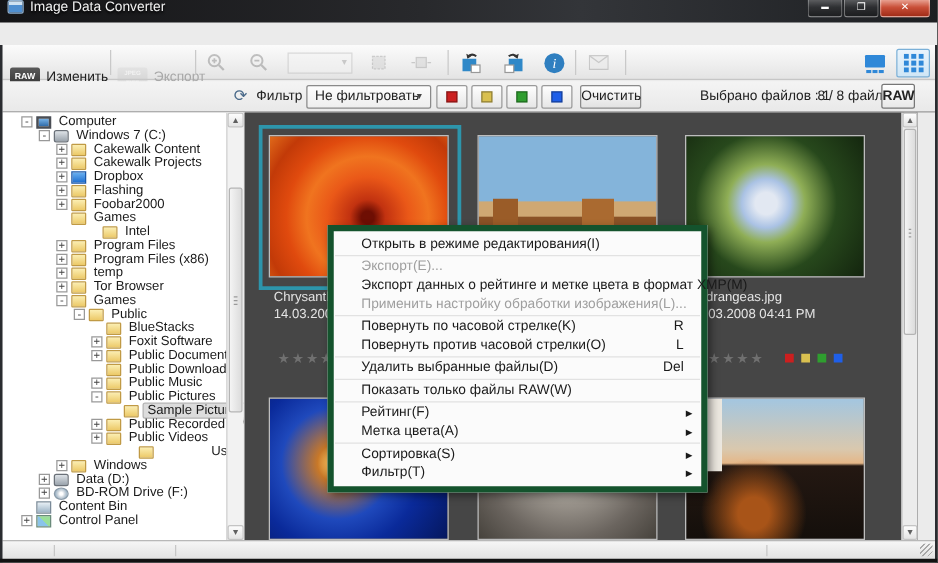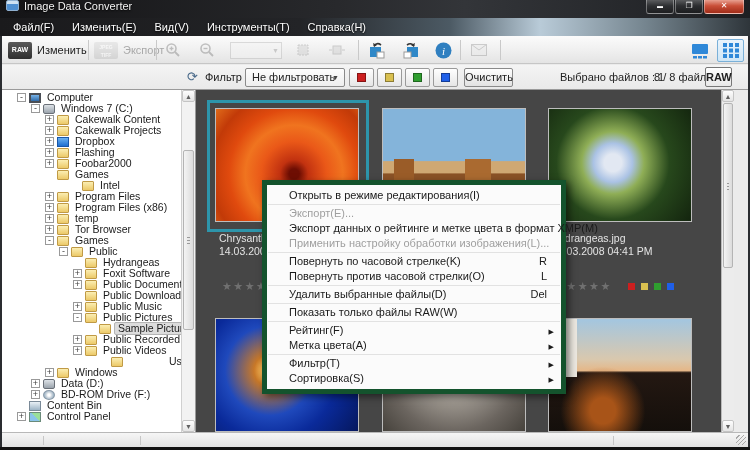--- a/index.html
+++ b/index.html
@@ -23,21 +23,21 @@
   
   .menubar { position:absolute; left:0; top:18px; right:0; height:18px;
     background:linear-gradient(90deg,#1a1a1c 0%,#232427 40%,#4c5a64 60%,#b9cbd8 72%,#75858f 86%,#2e353a 100%);
     display:flex; align-items:center; padding-left:4px; }
   .mb-item { color:#fff; font-size:11px; padding:2px 9px; text-shadow:0 1px 2px #000; cursor:default; }
 
   
   .toolbar { position:absolute; left:2px; top:36px; width:746px; height:28px;
     background:linear-gradient(#fbfbfb,#efefef 55%,#e4e4e4); border-bottom:1px solid #c6c6c6; }
   .tsep { position:absolute; top:4px; width:1px; height:20px; background:#c9c9c9; }
-  .tbtn { position:absolute; top:2px; height:24px; display:flex; align-items:center; font-size:11px; color:#222; }
+  .tbtn { position:absolute; top:14px; height:24px; display:flex; align-items:center; font-size:11px; color:#222; }
   .tbtn.disabled { color:#a8a8a8; }
   .raw-badge { width:24px; height:17px; background:linear-gradient(#5a5a5a,#2e2e2e); color:#fff;
     font-size:7px; font-weight:bold; text-align:center; line-height:16px; border-radius:2px; margin-right:5px; }
   .jpegtiff-badge { width:24px; height:17px; background:linear-gradient(#d8d8d8,#bdbdbd); color:#fff;
     font-size:5px; font-weight:bold; text-align:center; line-height:8px; border-radius:2px; margin-right:5px; padding-top:1px; }
   .ibtn { position:absolute; top:4px; width:22px; height:20px; display:flex; align-items:center; justify-content:center; }
   .combo { position:absolute; top:6px; width:52px; height:17px; background:#f4f4f4; border:1px solid #b8b8b8; }
   .combo .arr { position:absolute; right:2px; top:4px; font-size:7px; color:#9a9a9a; }
   .view-btn { position:absolute; top:3px; width:27px; height:23px; display:flex; align-items:center; justify-content:center; border-radius:2px; }
   .view-btn.active { border:1px solid #7ab0d8; background:linear-gradient(#eaf4fc,#cfe6f6); }
@@ -137,27 +137,20 @@
   <div class="titlebar">
     <div class="app-icon"></div>
     <div class="title-text">Image Data Converter</div>
     <div class="win-btns">
       <div class="wbtn" style="font-size:6px;">▬</div>
       <div class="wbtn">❐</div>
       <div class="wbtn close">✕</div>
     </div>
   </div>
 
-  <div class="menubar">
-      <span class="mb-item">Файл(F)</span>
-      <span class="mb-item">Изменить(E)</span>
-      <span class="mb-item">Вид(V)</span>
-      <span class="mb-item">Инструменты(Т)</span>
-      <span class="mb-item">Справка(H)</span>
-    </div>
 
   <div class="toolbar">
     <div class="tbtn" style="left:6px;">
       <div class="raw-badge">RAW</div>
       <span>Изменить</span>
     </div>
     <div class="tsep" style="left:86px;"></div>
     <div class="tbtn disabled" style="left:92px;">
       <div class="jpegtiff-badge icdis">JPEG<br>TIFF</div>
       <span>Экспорт</span>
@@ -351,21 +344,21 @@
           <span class="tlabel">Games</span>
         </div>
         <div class="trow" style="padding-left: 57px;">
           <span class="exp">-</span>
           <span class="ticon ticon-folder"></span>
           <span class="tlabel">Public</span>
         </div>
         <div class="trow" style="padding-left: 71px;">
           <span class="exp none"></span>
           <span class="ticon ticon-folder"></span>
-          <span class="tlabel">Hydrangeas</span>
+          <span class="tlabel">BlueStacks</span>
         </div>
         <div class="trow" style="padding-left: 71px;">
           <span class="exp">+</span>
           <span class="ticon ticon-folder"></span>
           <span class="tlabel">Foxit Software</span>
         </div>
         <div class="trow" style="padding-left: 71px;">
           <span class="exp">+</span>
           <span class="ticon ticon-folder"></span>
           <span class="tlabel">Public Documents</span>
@@ -496,22 +489,22 @@
       <div class="mi"><span>Повернуть по часовой стрелке(K)</span><span class="sc">R</span></div>
       <div class="mi"><span>Повернуть против часовой стрелки(O)</span><span class="sc">L</span></div>
       <div class="msep"></div>
       <div class="mi"><span>Удалить выбранные файлы(D)</span><span class="sc">Del</span></div>
       <div class="msep"></div>
       <div class="mi"><span>Показать только файлы RAW(W)</span></div>
       <div class="msep"></div>
       <div class="mi"><span>Рейтинг(F)</span><span class="sub">▶</span></div>
       <div class="mi"><span>Метка цвета(A)</span><span class="sub">▶</span></div>
       <div class="msep"></div>
+      <div class="mi"><span>Сортировка(S)</span><span class="sub">▶</span></div>
       <div class="mi"><span>Фильтр(T)</span><span class="sub">▶</span></div>
-      <div class="mi"><span>Сортировка(S)</span><span class="sub">▶</span></div>
     </div>
 
   <div class="statusbar">
     <div class="stick" style="left:41px;"></div>
     <div class="stick" style="left:138px;"></div>
     <div class="stick" style="left:611px;"></div>
     <div class="sgrip"></div>
   </div>
 
   <div class="sideedge" style="left:0;"></div>

